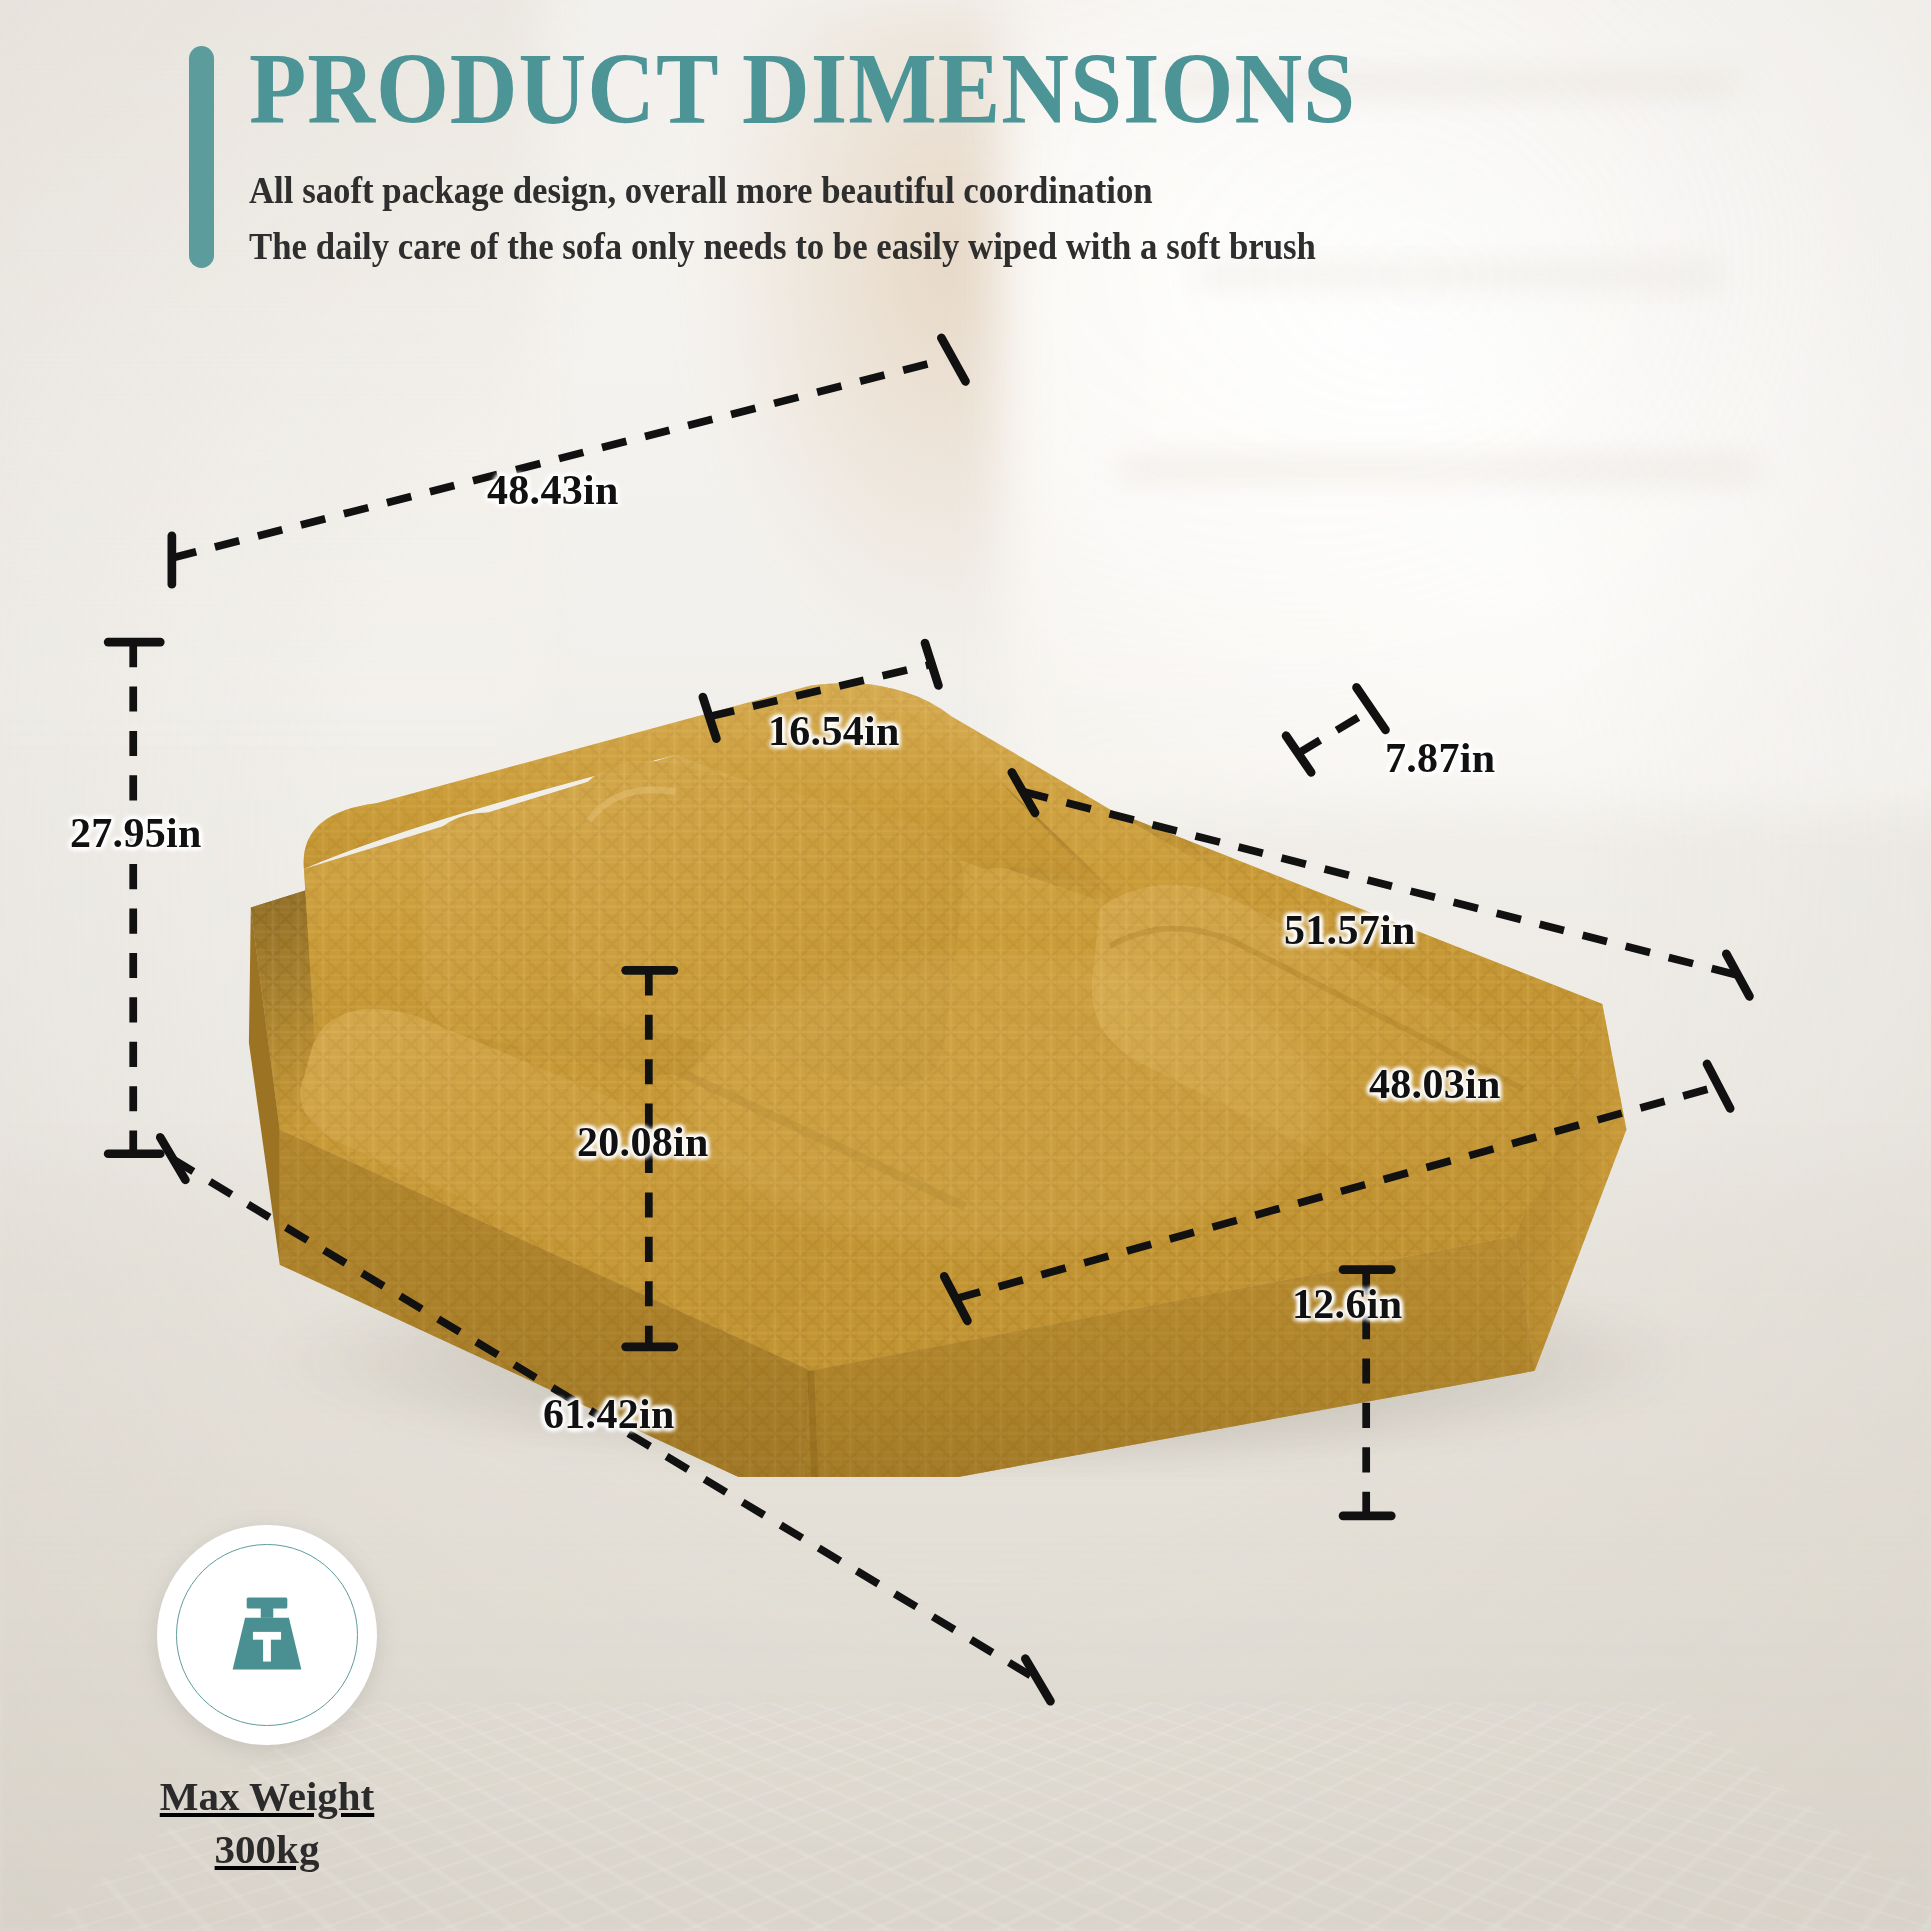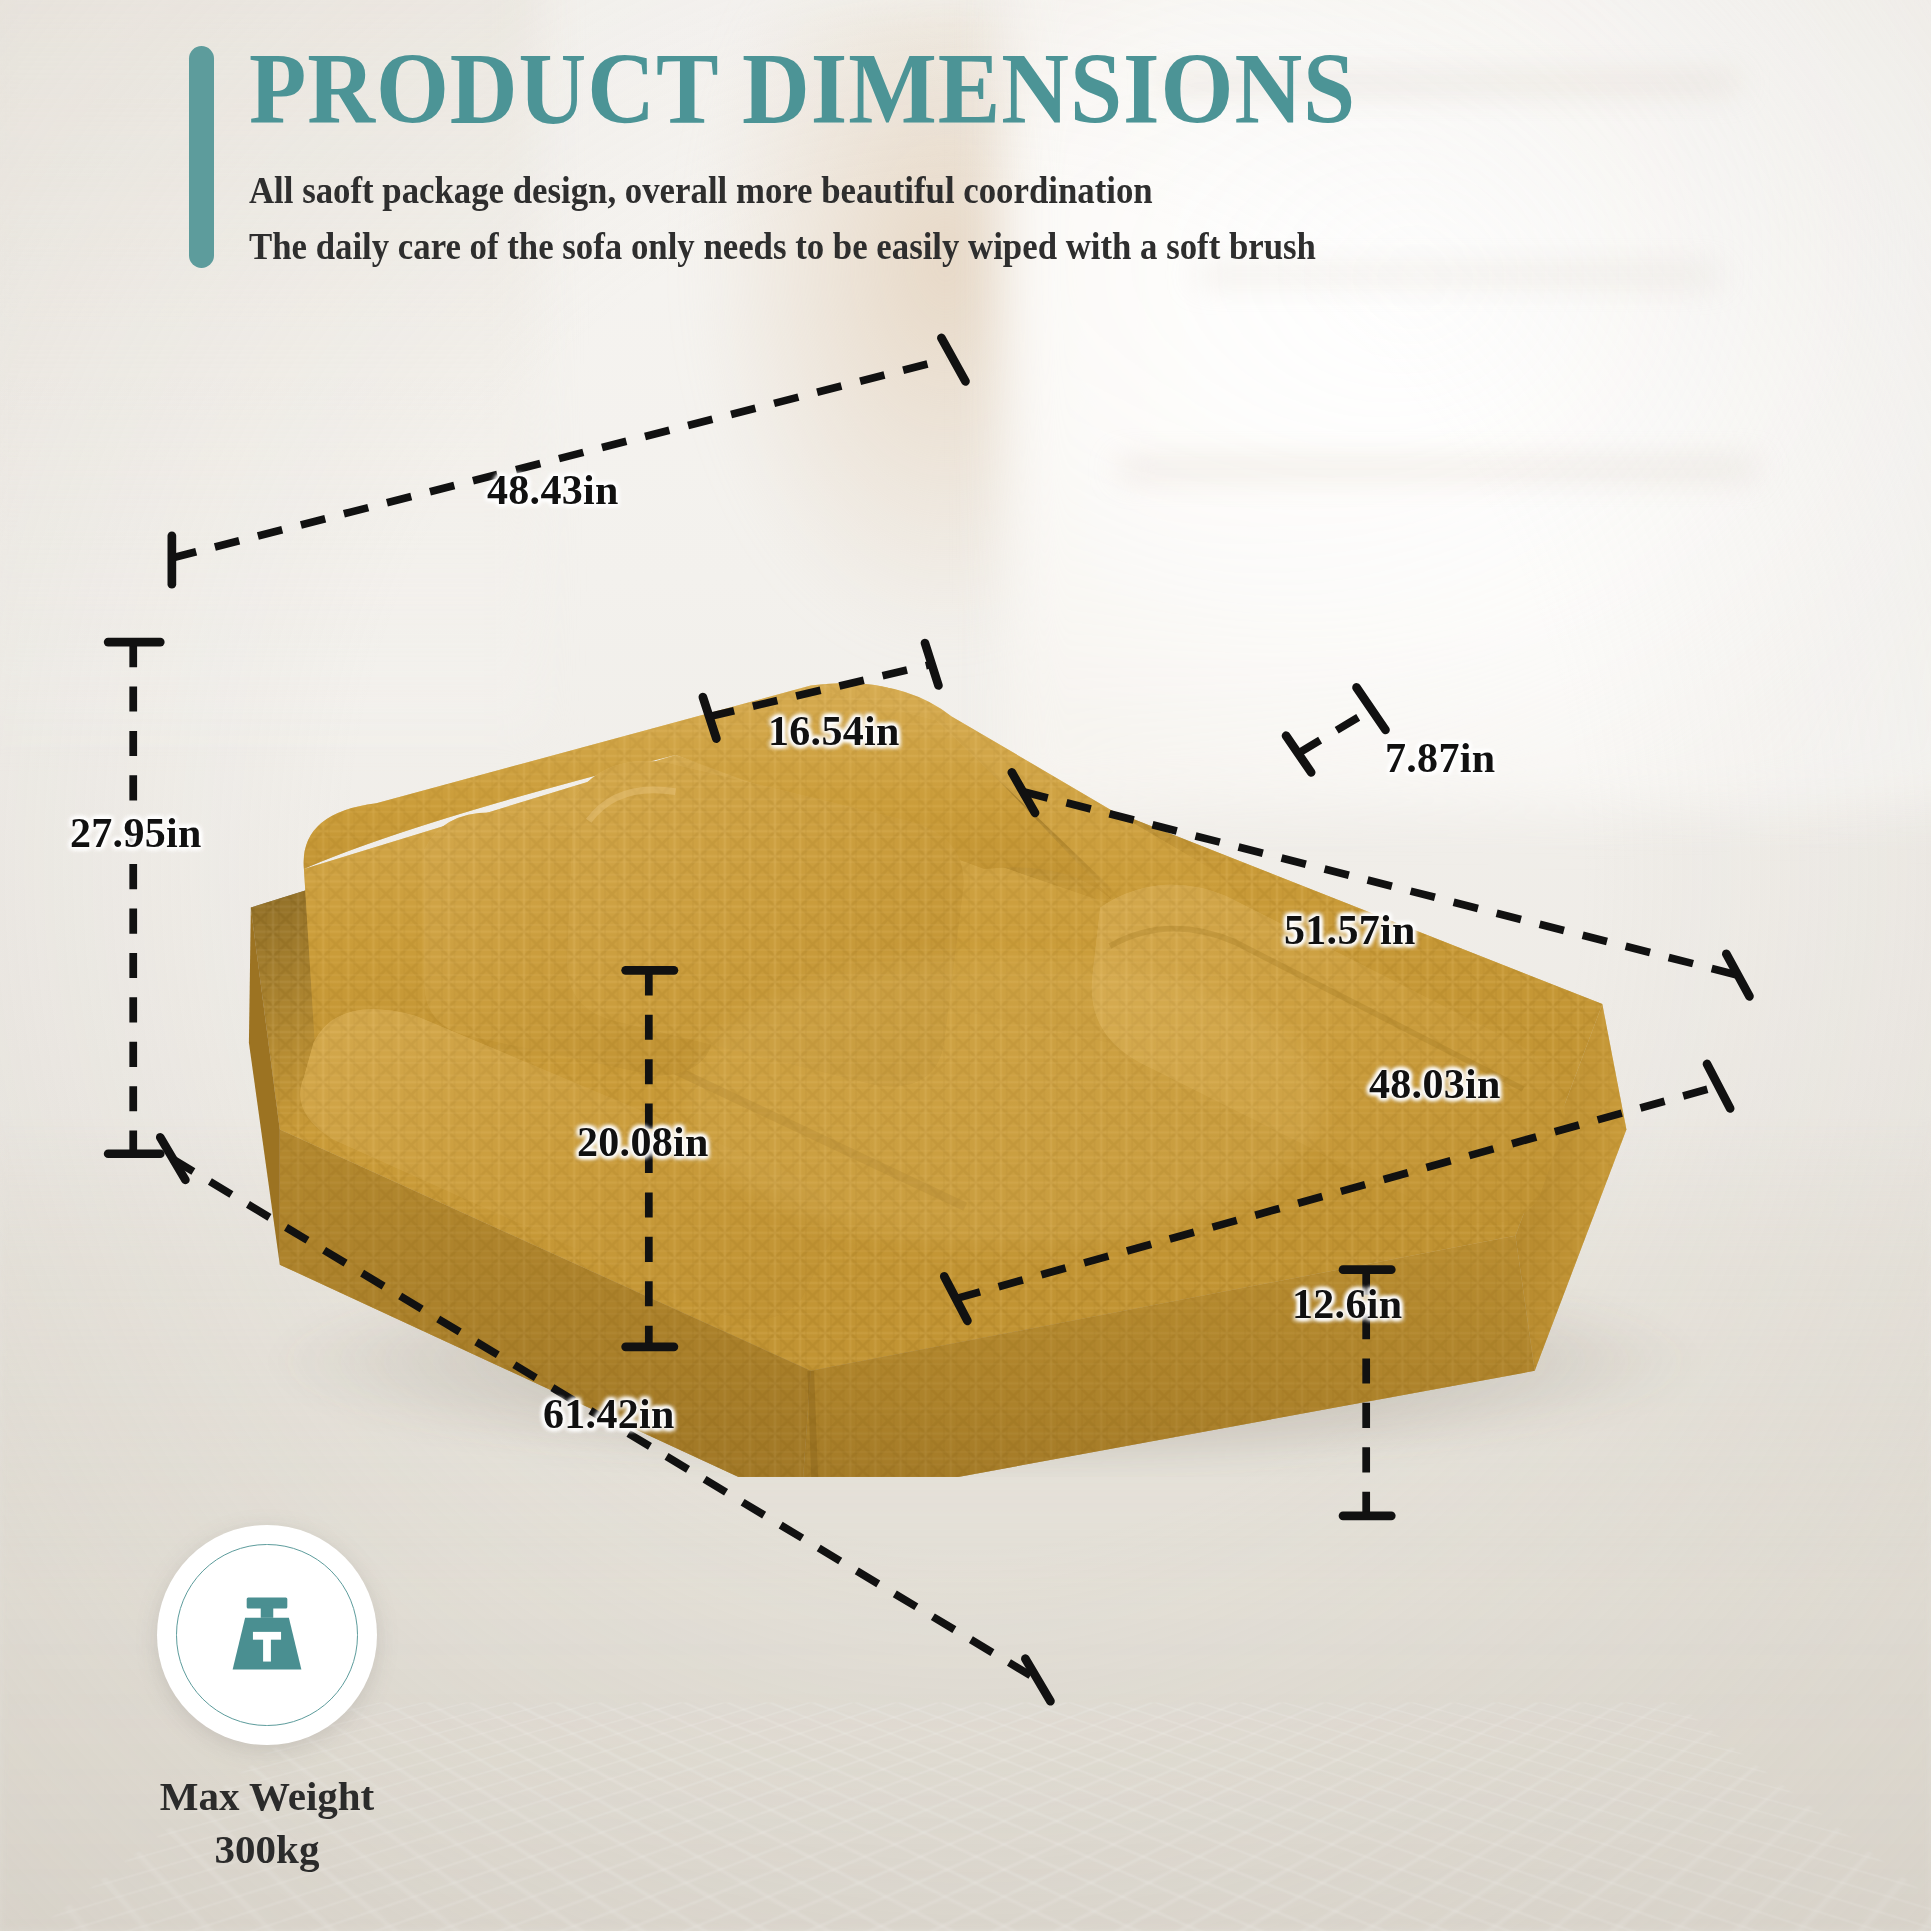--- a/index.html
+++ b/index.html
@@ -113,21 +113,21 @@
     letter-spacing:0.3px;
     text-shadow:
        0 0 6.8px #fff, 0 0 6.8px #fff, 0 0 6.8px #fff,
        1.9px 1.9px 3.9px rgba(255,255,255,.95),
       -1.9px -1.9px 3.9px rgba(255,255,255,.95),
        1.9px -1.9px 3.9px rgba(255,255,255,.95),
       -1.9px  1.9px 3.9px rgba(255,255,255,.95);
   }
 
   
-  .features{ position:absolute; left:124px; bottom:56px; display:flex; gap:42px; }
+  .features{ position:absolute; left:124px; bottom:56px; display:flex; gap:42px;text-decoration:underline; }
   .feature{ width:286px; text-align:center; }
   .fcircle{
     width:220px; height:220px; margin:0 auto;
     border-radius:50%;
     background:#ffffff;
     box-shadow:0 4.8px 21px rgba(120,115,108,.22);
     display:flex; align-items:center; justify-content:center;
     position:relative;
   }
   .fcircle::after{

